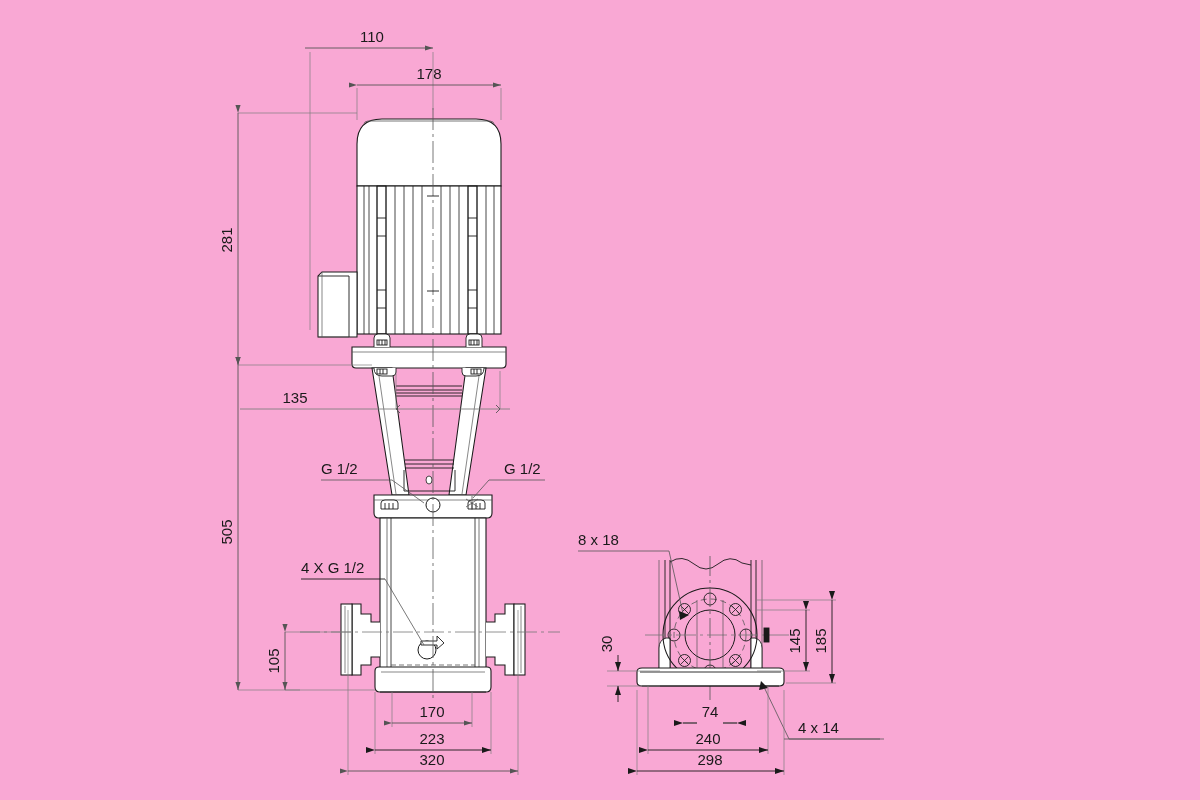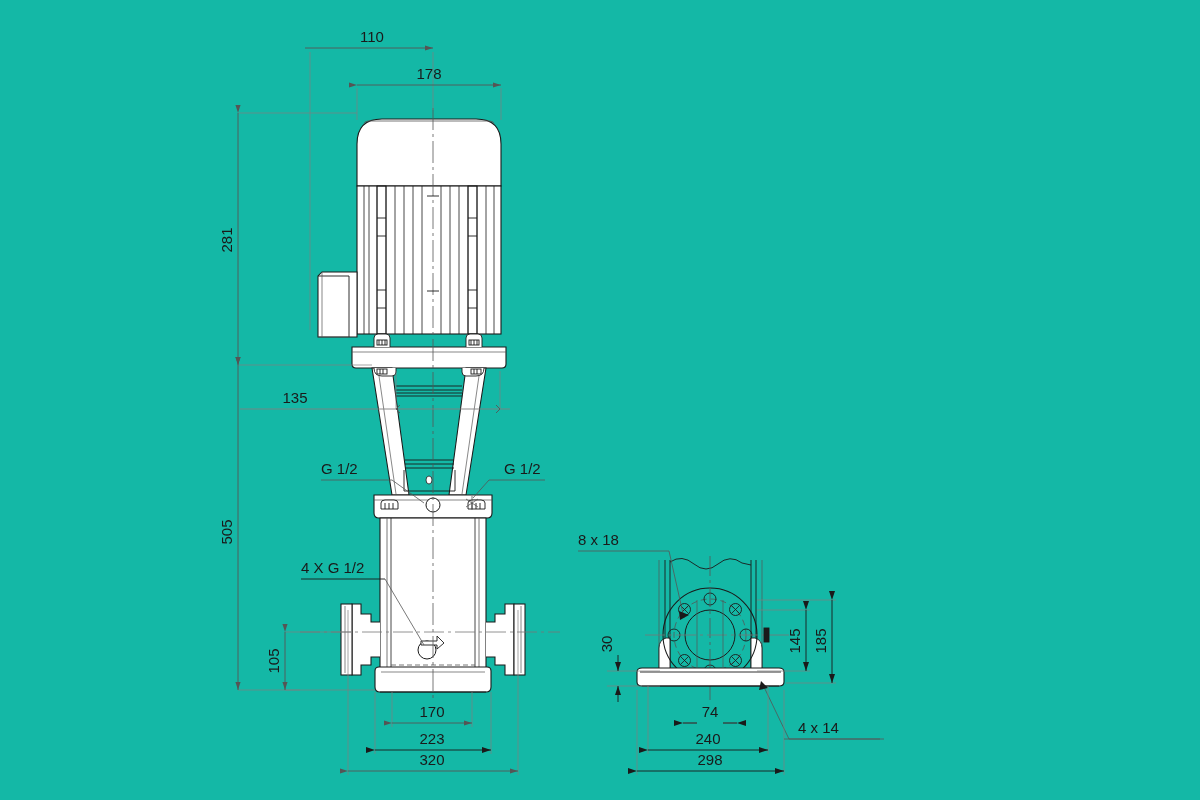--- a/index.html
+++ b/index.html
@@ -1,19 +1,19 @@
 <!DOCTYPE html>
 <html><head>
 <meta charset="utf-8">
 <title>Pump Dimensional Drawing</title>
 <style>
   html,body{margin:0;padding:0;background:#ffffff;}
   body{width:1200px;height:800px;overflow:hidden;
        font-family:"Liberation Sans","DejaVu Sans",sans-serif;}
-  #sheet{position:relative;width:1200px;height:800px;background:#14b8a6;}
+  #sheet{position:relative;width:1200px;height:800px;background:#f9a8d4;}
   #sheet svg{display:block;}
   .dimtext{font-family:"Liberation Sans","DejaVu Sans",sans-serif;
            font-size:15px;fill:#1a1a1a;}
 </style>
 </head>
 <body>
 
 <div id="sheet">
 <svg width="1200" height="800" viewBox="0 0 1200 800">
 

